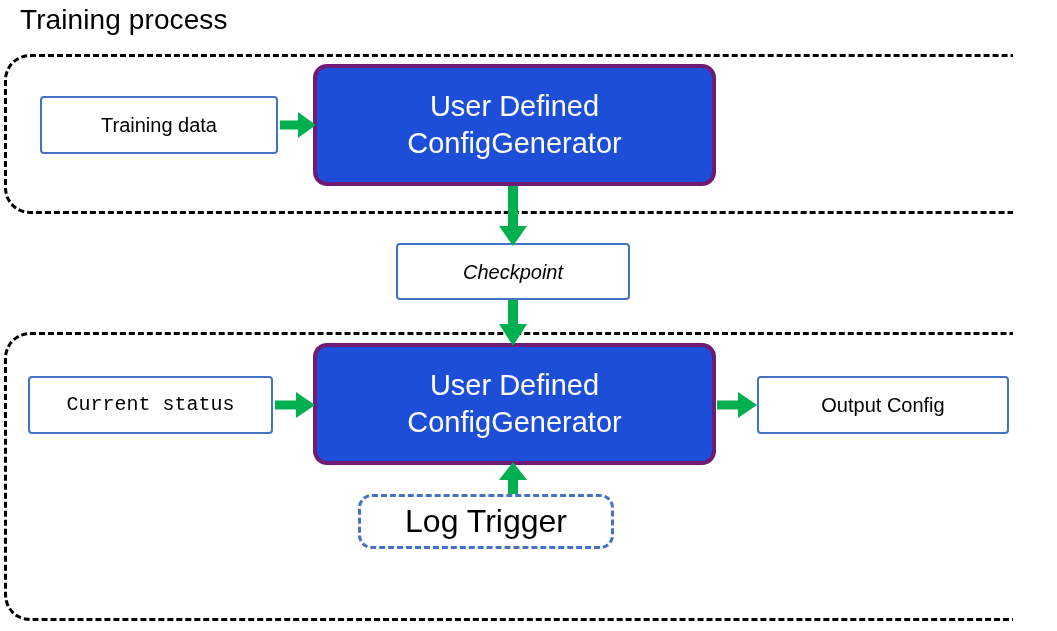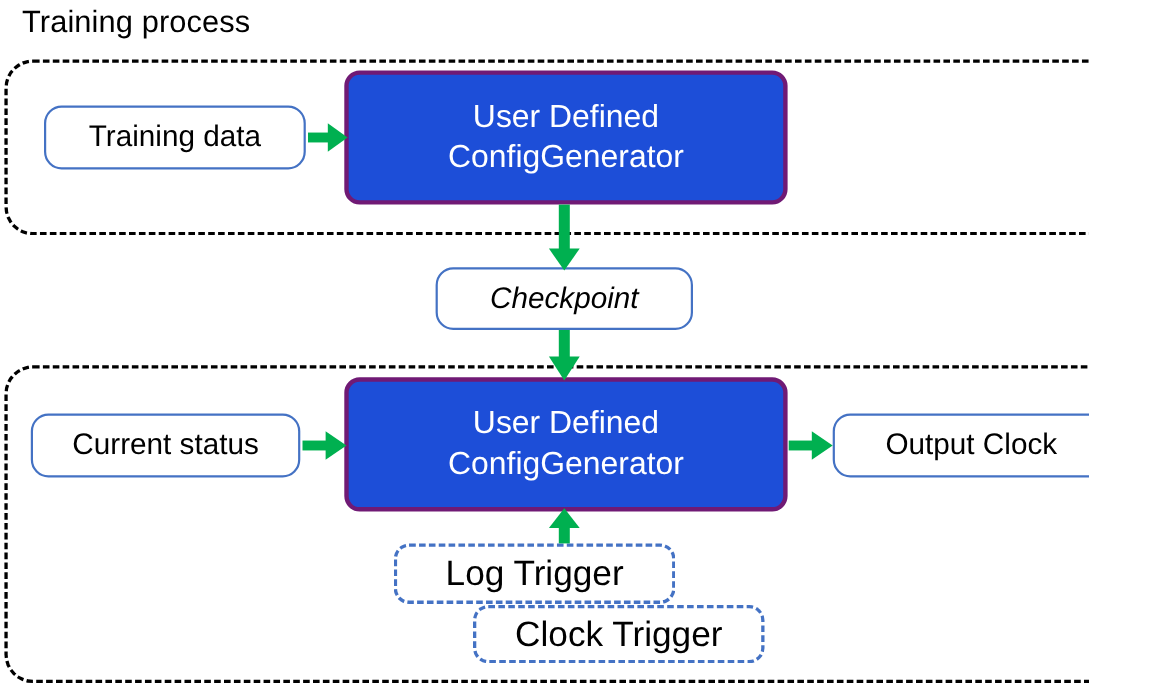--- a/index.html
+++ b/index.html
@@ -10,20 +10,21 @@
   }
   body {
     font-family: "Liberation Sans", sans-serif;
   }
   #canvas {
     position: relative;
     width: 990px;
     height: 631px;
     background: #ffffff;
     overflow: hidden;
+    padding-left: 23px;
   }
 
   
   .section-label {
     position: absolute;
     font-size: 28px;
     line-height: 1;
     color: #000000;
     white-space: nowrap;
     letter-spacing: 0.1px;
@@ -41,33 +42,33 @@
   }
   #container-training  { left: 4px;  top: 54px;  width: 1049px; height: 160px; }
   #container-inference { left: 4px;  top: 332px; width: 1049px; height: 289px; }
 
   
   .node-plain {
     position: absolute;
     box-sizing: border-box;
     background: #ffffff;
     border: 2px solid #4472C4;
-    border-radius: 16px;
+    border-radius: 4px;
     color: #000000;
-    font-size: 27px;
+    font-size: 20px;
     line-height: 1.1;
     display: flex;
     align-items: center;
     justify-content: center;
     text-align: center;
     white-space: nowrap;
   }
   #node-training-data { left: 40px;  top: 96px;  width: 238px; height: 58px; }
   #node-checkpoint    { left: 396px; top: 243px; width: 234px; height: 57px; font-style: italic; }
-  #node-current-status{ left: 28px;  top: 376px; width: 245px; height: 58px; }
+  #node-current-status{ left: 28px;  top: 376px; width: 245px; height: 58px; font-family: Liberation Mono, monospace; }
   #node-output-config { left: 757px; top: 376px; width: 252px; height: 58px; }
 
   
   .node-primary {
     position: absolute;
     box-sizing: border-box;
     background: #1d4ed8;
     border: 4px solid #701a75;
     border-radius: 14px;
     color: #ffffff;
@@ -128,25 +129,24 @@
   <div class="node-primary" id="node-generator-training">User Defined
 ConfigGenerator</div>
 
   <div class="node-plain" id="node-checkpoint">Checkpoint</div>
 
   <div class="node-plain" id="node-current-status">Current status</div>
 
   <div class="node-primary" id="node-generator-inference">User Defined
 ConfigGenerator</div>
 
-  <div class="node-plain" id="node-output-config">Output Clock</div>
+  <div class="node-plain" id="node-output-config">Output Config</div>
 
   <div class="node-trigger" id="node-log-trigger">Log Trigger</div>
 
-  <div class="node-trigger" id="node-clock-trigger">Clock Trigger</div>
 
   <svg id="connectors" viewBox="0 0 1057 631">
 
     <g>
       <line x1="280" y1="125" x2="300" y2="125" stroke="#00B050" stroke-width="9"></line>
       <polygon points="298,112 316,125 298,138" fill="#00B050"></polygon>
     </g>
 
     <g>
       <line x1="513" y1="186" x2="513" y2="228" stroke="#00B050" stroke-width="10"></line>

